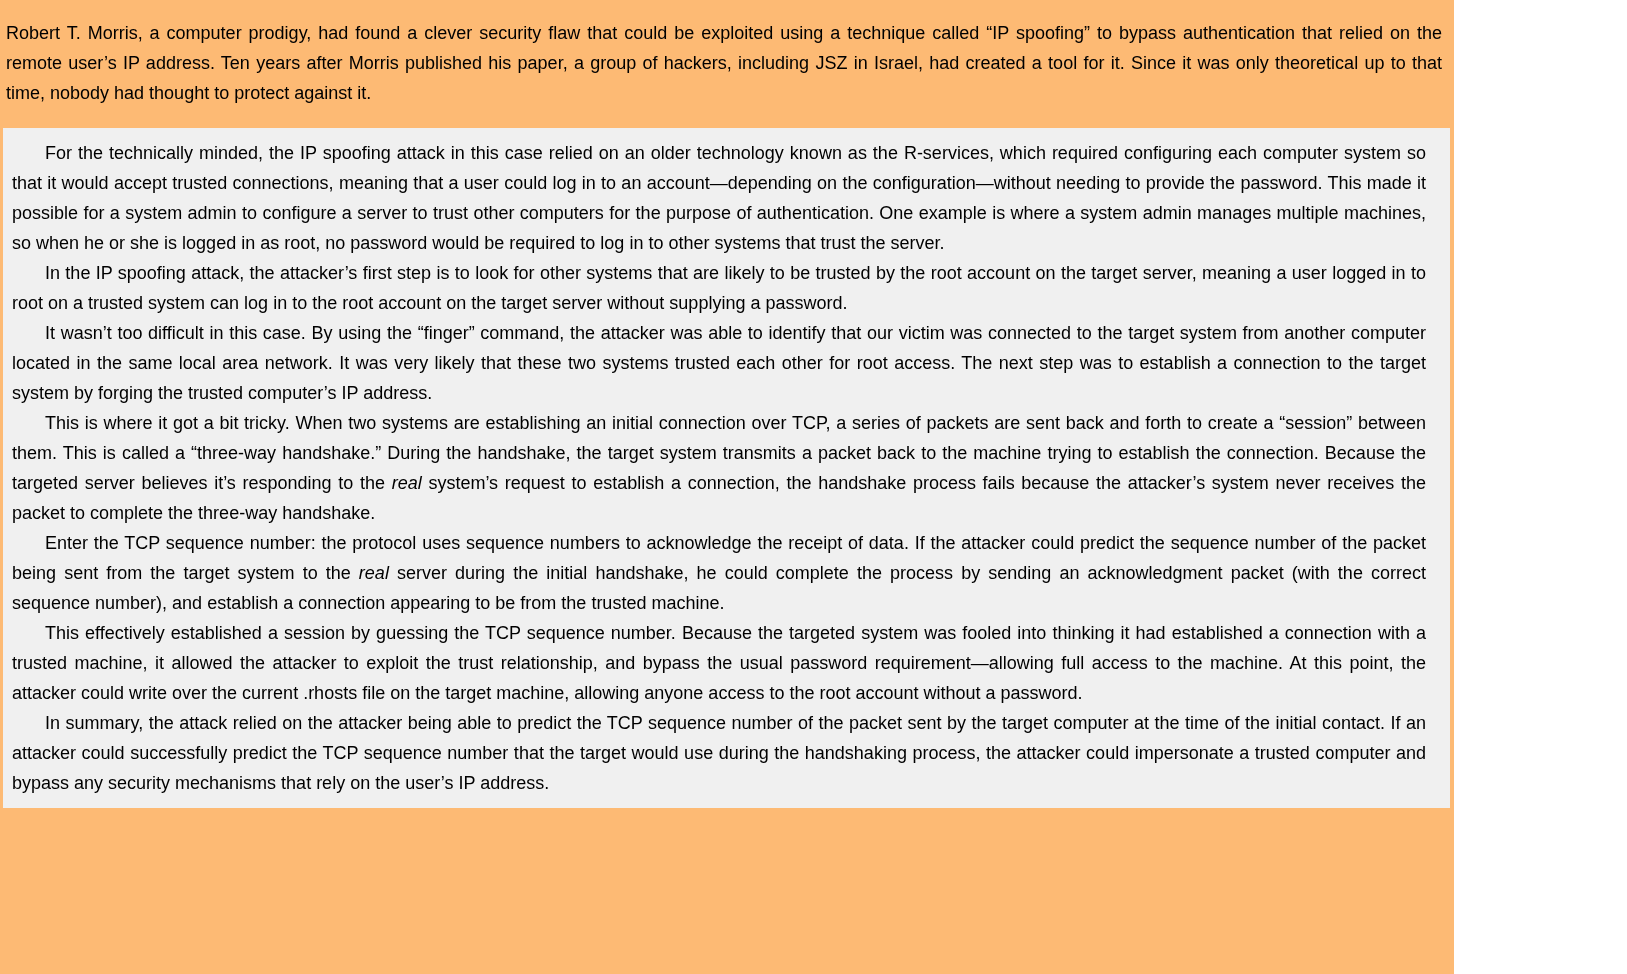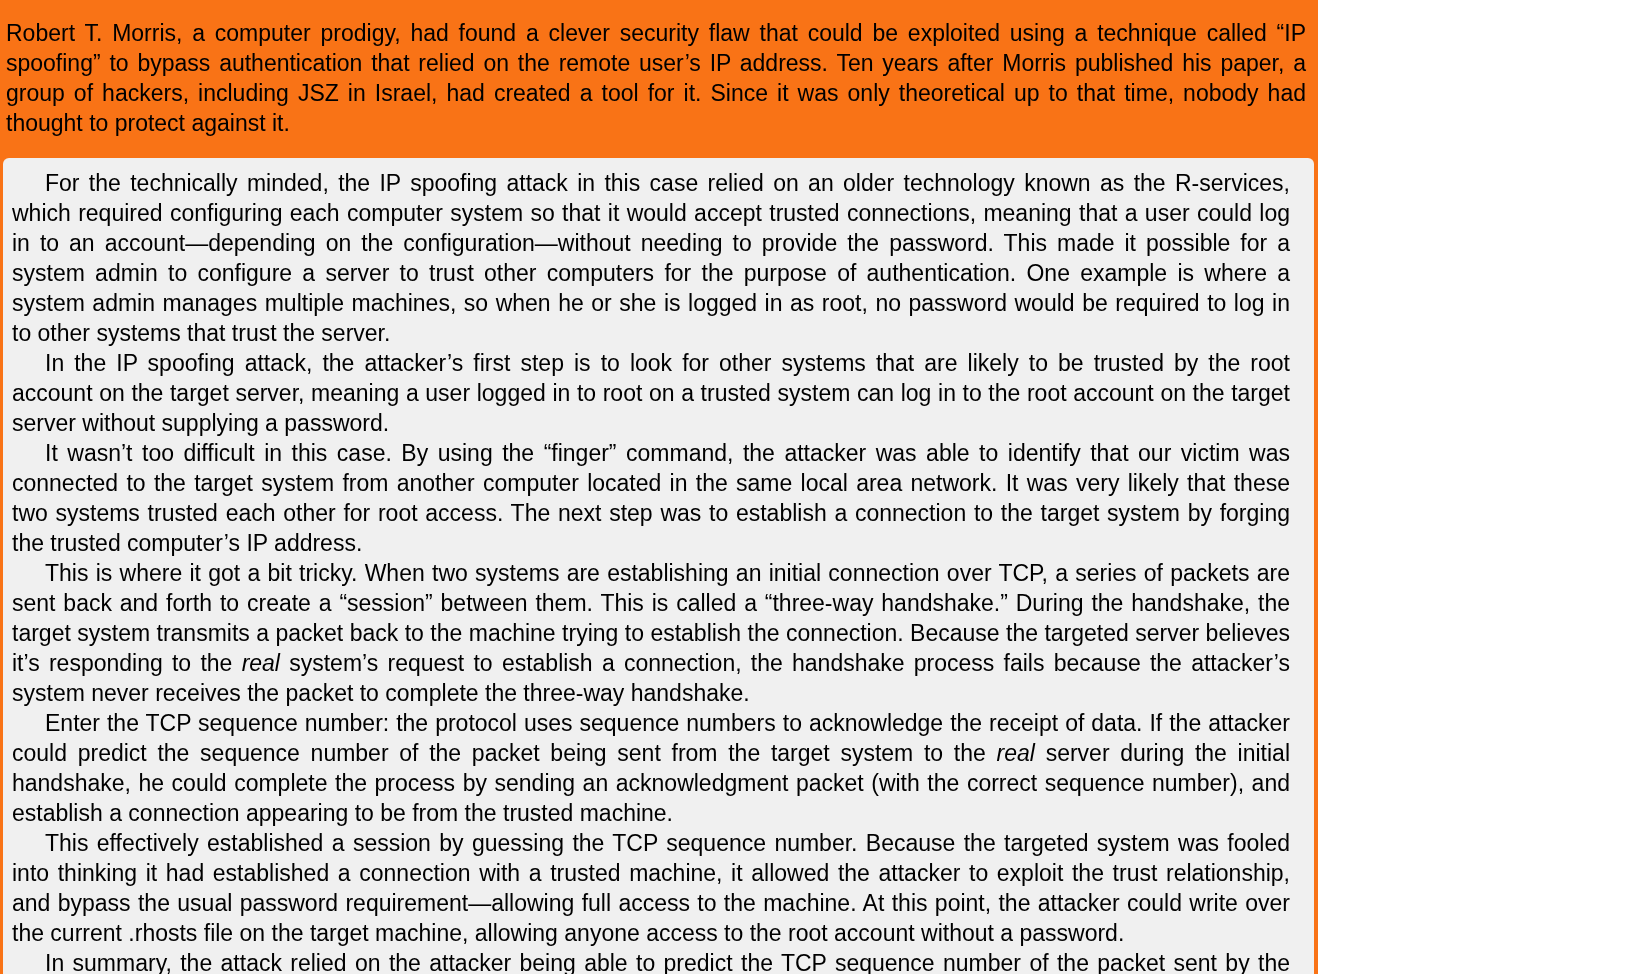--- a/index.html
+++ b/index.html
@@ -2,39 +2,38 @@
 <html><head>
 <meta charset="utf-8">
 <style>
   html, body {
     margin: 0;
     padding: 0;
     background: #ffffff;
   }
   .page {
     position: relative;
-    width: 1318px;
+    width: 1454px;
     height: 974px;
-    background: #f97316;
+    background: #fdba74;
     color: #000000;
     font-family: "Liberation Sans", sans-serif;
-    font-size: 23px;
+    font-size: 18px;
     line-height: 30px;
     overflow: hidden;
   }
   .intro {
     margin: 0;
     padding: 18px 12px 0 6px;
     text-align: justify;
   }
   .excerpt {
     margin: 20px 4px 0 3px;
     padding: 10px 24px 10px 9px;
     background: #f0f0f0;
-    border-radius: 6px;
   }
   .excerpt p {
     margin: 0;
     text-align: justify;
     text-indent: 33px;
   }
   .excerpt em {
   }
 </style>
 </head>

